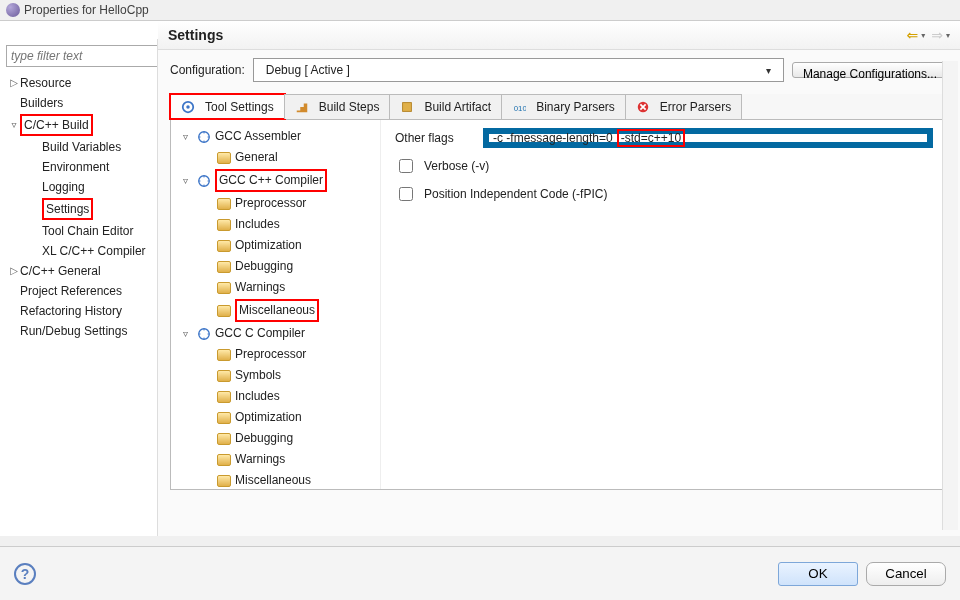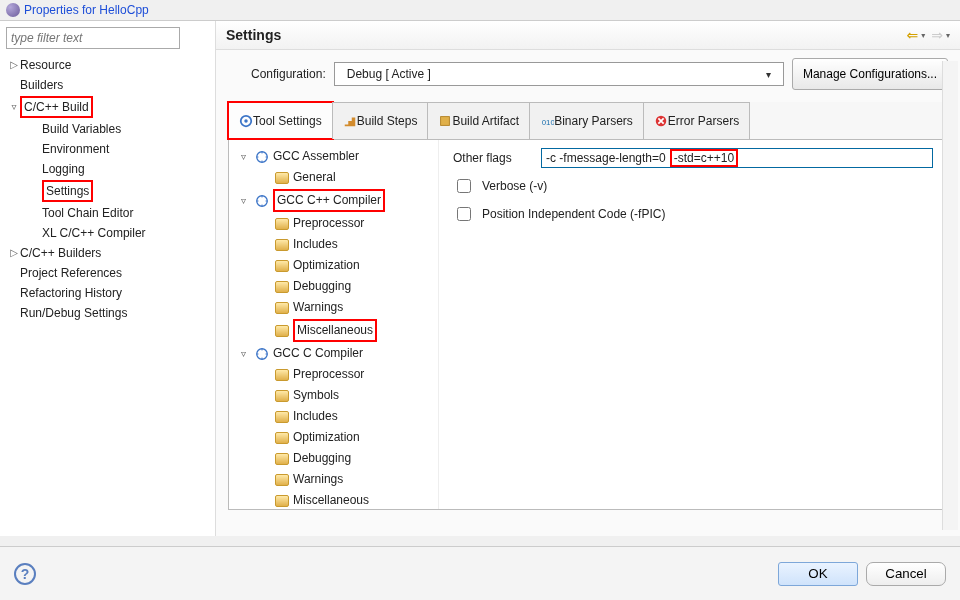--- a/index.html
+++ b/index.html
@@ -9,45 +9,46 @@
     font-size: 12px;
     color: #222;
     background: #f0f0f0;
     width: 960px;
     height: 600px;
     overflow: hidden;
     position: relative;
   }
   .window-title {
     padding: 3px 6px;
-    color: #1d4ed8;
+    color: #404040;
     font-size: 12px;
     display: flex;
     align-items: center;
     gap: 4px;
   }
   .eclipse-icon {
     width: 14px; height: 14px;
     border-radius: 50%;
     background: radial-gradient(circle at 30% 30%, #b3a7d9 0%, #6b5b9a 100%);
     display: inline-block;
   }
   .main-area {
     display: flex;
     border-top: 1px solid #ccc;
     height: 516px;
     background: #fff;
   }
   
   .sidebar {
-    width: 216px;
+    width: 158px;
     border-right: 1px solid #ddd;
     background: #fff;
     padding: 4px 0;
     overflow: auto;
+    margin-top: 18px;
   }
   .filter-input {
     margin: 2px 6px 6px 6px;
     width: 174px;
     height: 22px;
     padding: 2px 4px;
     font-style: italic;
     color: #888;
     border: 1px solid #aaa;
     font-size: 12px;
@@ -70,35 +71,35 @@
     background: linear-gradient(#fff,#f2f2f2);
     border-bottom: 1px solid #ddd;
   }
   .rheader .title { font-weight: bold; font-size: 14px; }
   .nav-arrows { display: flex; gap: 6px; align-items: center; }
   .arrow-btn { font-size: 14px; color: #ccc; }
   .arrow-btn.enabled { color: #d4a000; }
   .arrow-drop { font-size: 8px; color: #666; margin-left: -3px; }
 
   .rbody { padding: 8px 12px; flex: 1; overflow: hidden; }
-  .config-row { display: flex; align-items: center; gap: 8px; margin-bottom: 12px; margin-left: 23px; }
+  .config-row { display: flex; align-items: center; gap: 8px; margin-bottom: 12px; }
   .config-select {
     flex: 1; height: 24px; border: 1px solid #999; padding: 2px 12px; background: #fff;
     display: flex; align-items: center; justify-content: space-between;
   }
   .config-select .sel-arrow { font-size: 10px; color: #333; }
   .btn {
-    height: 32px; padding: 4px 10px; background: linear-gradient(#fff,#e8e8e8);
+    height: 16px; padding: 4px 10px; background: linear-gradient(#fff,#e8e8e8);
     border: 1px solid #aaa; border-radius: 3px; font-size: 12px; cursor: pointer;
   }
   .tabs {
     display: flex; border-bottom: 1px solid #bbb; background: #f7f7f7;
   }
   .tab {
-    padding: 11px 10px; display: flex; align-items: center; gap: 0;
+    padding: 5px 10px; display: flex; align-items: center; gap: 10px;
     border: 1px solid #bbb; border-bottom: none; background: #fdfdfd;
     margin-right: -1px; font-size: 12px; cursor: pointer;
   }
   .tab.inactive { background: #f1f1f1; }
   .tab svg { width: 14px; height: 14px; }
   .tabcontent {
     display: flex; border: 1px solid #bbb; border-top: none; height: 370px; background: #fff;
   }
   .tooltree {
     width: 210px; overflow: auto; padding: 6px 4px; border-right: 1px solid #eee;
@@ -111,21 +112,21 @@
     width: 14px; height: 12px; background: linear-gradient(#ffe9a8,#e0b04a);
     border: 1px solid #c99a2e; border-radius: 2px; display: inline-block;
   }
   .tool-ico {
     width: 14px; height: 14px; display: inline-flex; align-items: center; justify-content: center;
   }
   .formpane { flex: 1; padding: 8px 14px; }
   .form-row { display: flex; align-items: center; margin-bottom: 8px; gap: 8px; }
   .form-row label { width: 80px; }
   .otherflags-input {
-    flex: 1; height: 20px; border: 1px solid #0369a1; padding: 1px 4px; font-size: 12px;
+    flex: 1; height: 20px; border: 6px solid #0369a1; padding: 1px 4px; font-size: 12px;
     display: flex; align-items: center; background: #fff;
   }
   .chk { width: 14px; height: 14px; }
   .right-scroll { position:absolute; right:2px; top:40px; bottom:6px; width:16px; background:#f4f4f4; border-left:1px solid #ddd; }
   
   .footer {
     position: absolute; left:0; right:0; bottom:0; height: 54px;
     background: #f4f4f4; border-top: 1px solid #ccc;
     display: flex; align-items: center; justify-content: space-between;
     padding: 0 14px;
@@ -207,21 +208,21 @@
         </li>
         <li>
           <div class="node-row lv2">
             <span class="arrow"></span>
             <span>XL C/C++ Compiler</span>
           </div>
         </li>
         <li>
           <div class="node-row lv1">
             <span class="arrow">▷</span>
-            <span>C/C++ Builders</span>
+            <span>C/C++ General</span>
           </div>
         </li>
         <li>
           <div class="node-row lv1">
             <span class="arrow"></span>
             <span>Project References</span>
           </div>
         </li>
         <li>
           <div class="node-row lv1">

